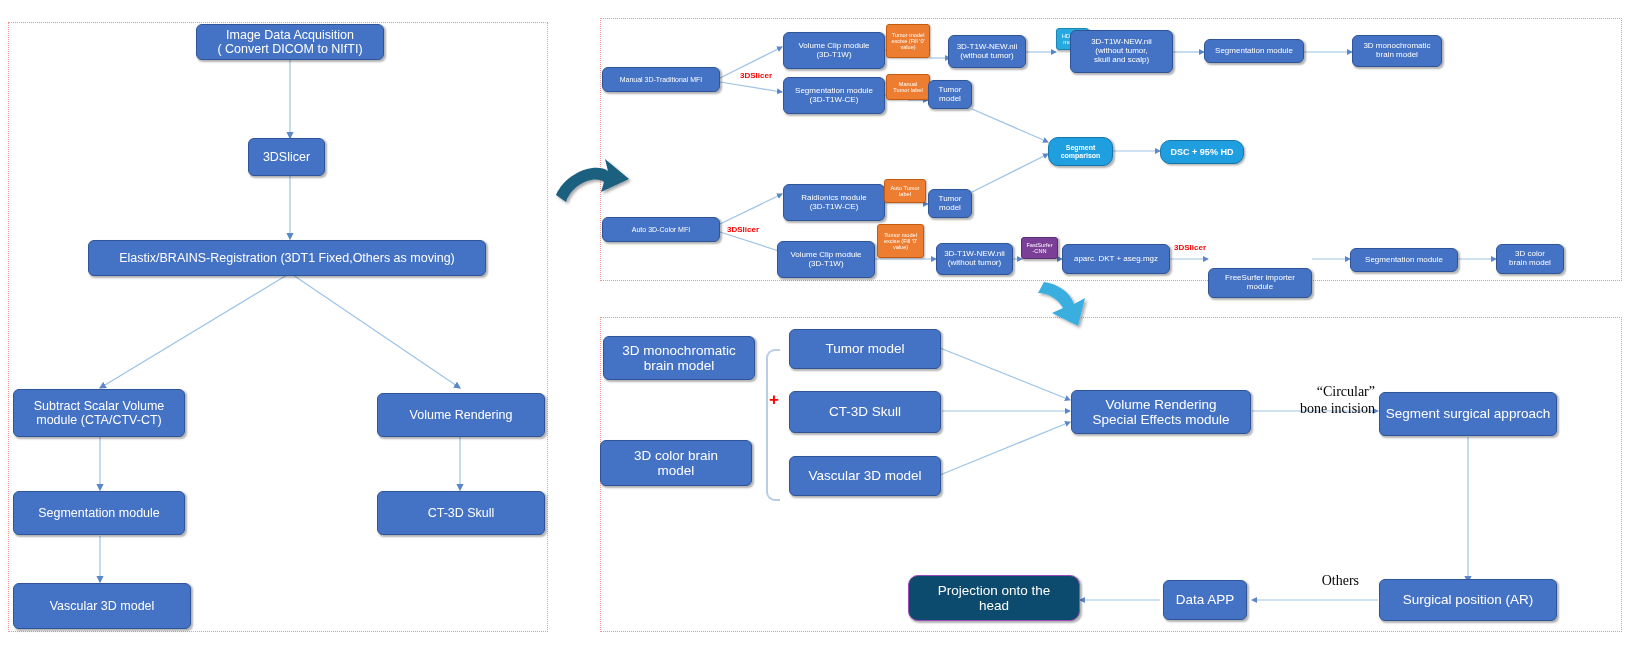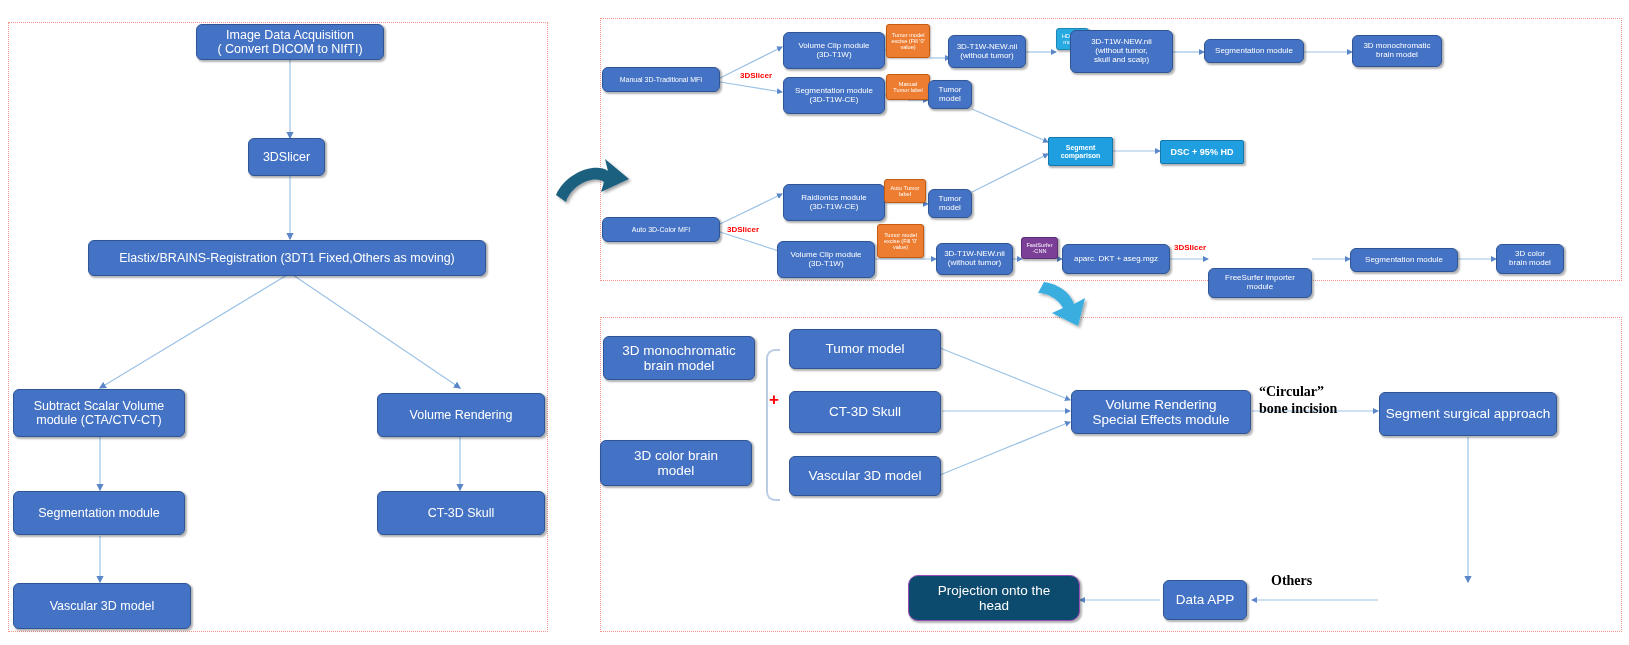--- a/index.html
+++ b/index.html
@@ -9,35 +9,35 @@
   
   .panel{position:absolute;border:1px dotted #f0948c;box-sizing:border-box;}
 
   
   .node{position:absolute;box-sizing:border-box;display:flex;align-items:center;
         justify-content:center;text-align:center;color:#ffffff;border-radius:6px;
         background:#4472c4;border:1px solid #2f5597;line-height:1.12;
         box-shadow:1.5px 1.5px 2px rgba(0,0,0,.30);padding:2px 3px;}
   .node.orange{background:#ed7d31;border-color:#c55a11;border-radius:3px;box-shadow:1px 1px 2px rgba(0,0,0,.28);}
   .node.cyan{background:#27aae1;border-color:#1c87b4;border-radius:3px;}
-  .node.cyan2{background:#1f9ee0;border-color:#1578ab;border-radius:2px;}
+  .node.cyan2{background:#1f9ee0;border-color:#1578ab;border-radius:10px;}
   .node.purple{background:#7c3f98;border-color:#5d2d73;border-radius:3px;}
   .node.violet{background:#0c4a6e;border-color:#9b4cb8;border-radius:10px;}
 
   .t9{font-size:9px;}
   .t8{font-size:8px;}
   .t7{font-size:7px;}
   .t6{font-size:5.6px;}
   .t12{font-size:12.5px;}
   .t13{font-size:13.5px;}
   svg.lines{position:absolute;left:0;top:0;width:1629px;height:645px;overflow:visible;pointer-events:none;}
 
   .lbl{position:absolute;color:#ff0000;font-weight:bold;font-size:8px;white-space:nowrap;}
   .lbl-serif{position:absolute;color:#000000;font-family:"Liberation Serif",serif;
-             font-size:14px;text-align:left;white-space:pre;line-height:1.2;font-weight:bold;}
+             font-size:14px;text-align:right;white-space:pre;line-height:1.2;}
   .plus{position:absolute;color:#ff0000;font-weight:bold;font-size:17px;font-family:"Liberation Sans",sans-serif;}
   .brace{position:absolute;border:2px solid #b9cde5;border-right:none;border-radius:9px 0 0 9px;}
 </style>
 </head>
 <body>
 
 <div id="stage">
 
   <div class="panel" style="left:8px;top:10px;width:540px;height:610px;"></div>
   <div class="panel" style="left:600px;top:6px;width:1022px;height:263px;"></div>
@@ -218,20 +218,21 @@
   <div class="node t13" style="left:789px;top:444px;width:152px;height:40px;">Vascular 3D model</div>
 
   <div class="node t13" style="left:1071px;top:378px;width:180px;height:44px;white-space:pre-line;">Volume Rendering
 Special Effects module</div>
 
   <div class="lbl-serif" style="left:1259px;top:372px;width:116px;">“Circular”
 bone incision</div>
 
   <div class="node t13" style="left:1379px;top:380px;width:178px;height:44px;">Segment surgical approach</div>
 
+  <div class="node t13" style="left:1379px;top:567px;width:178px;height:42px;">Surgical position (AR)</div>
 
   <div class="lbl-serif" style="left:1271px;top:561px;width:88px;">Others</div>
 
   <div class="node t13" style="left:1163px;top:568px;width:84px;height:40px;">Data APP</div>
 
   <div class="node violet t13" style="left:908px;top:563px;width:172px;height:46px;white-space:pre-line;">Projection onto the
 head</div>
 
 </div>
 

